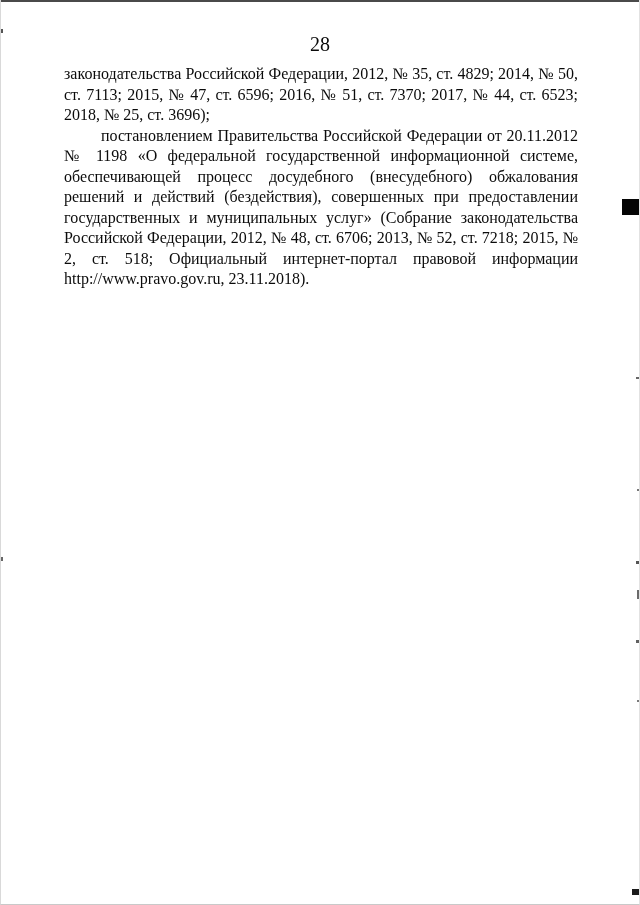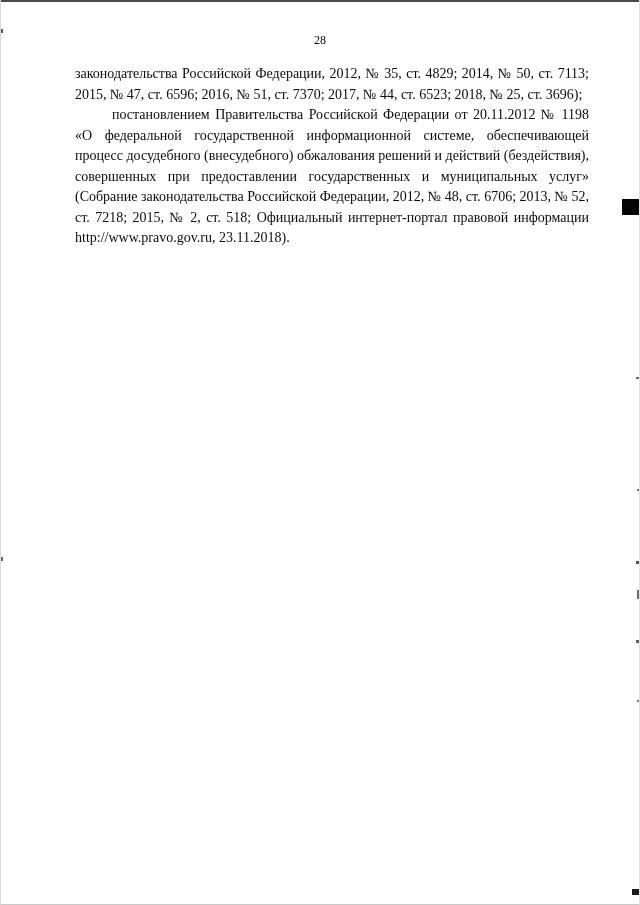--- a/index.html
+++ b/index.html
@@ -29,30 +29,30 @@
     height: 2px;
     background: #4a4a4a;
   }
 
   .page-number {
     position: absolute;
     top: 33px;
     left: 0;
     width: 100%;
     text-align: center;
-    font-size: 12px;
+    font-size: 20px;
     color: #0b0b0b;
   }
 
   .text-block {
     position: absolute;
     top: 64px;
-    left: 74px;
+    left: 63px;
     width: 514px;
-    font-size: 14px;
+    font-size: 16px;
     line-height: 20.5px;
     text-align: justify;
   }
 
   .para { margin: 0; }
   .para.indent { text-indent: 37px; }
 
   
   .artifact { position: absolute; background: #000; }
   .a-right-block { right: 0; top: 199px; width: 17px; height: 16px; background: #050505; }

